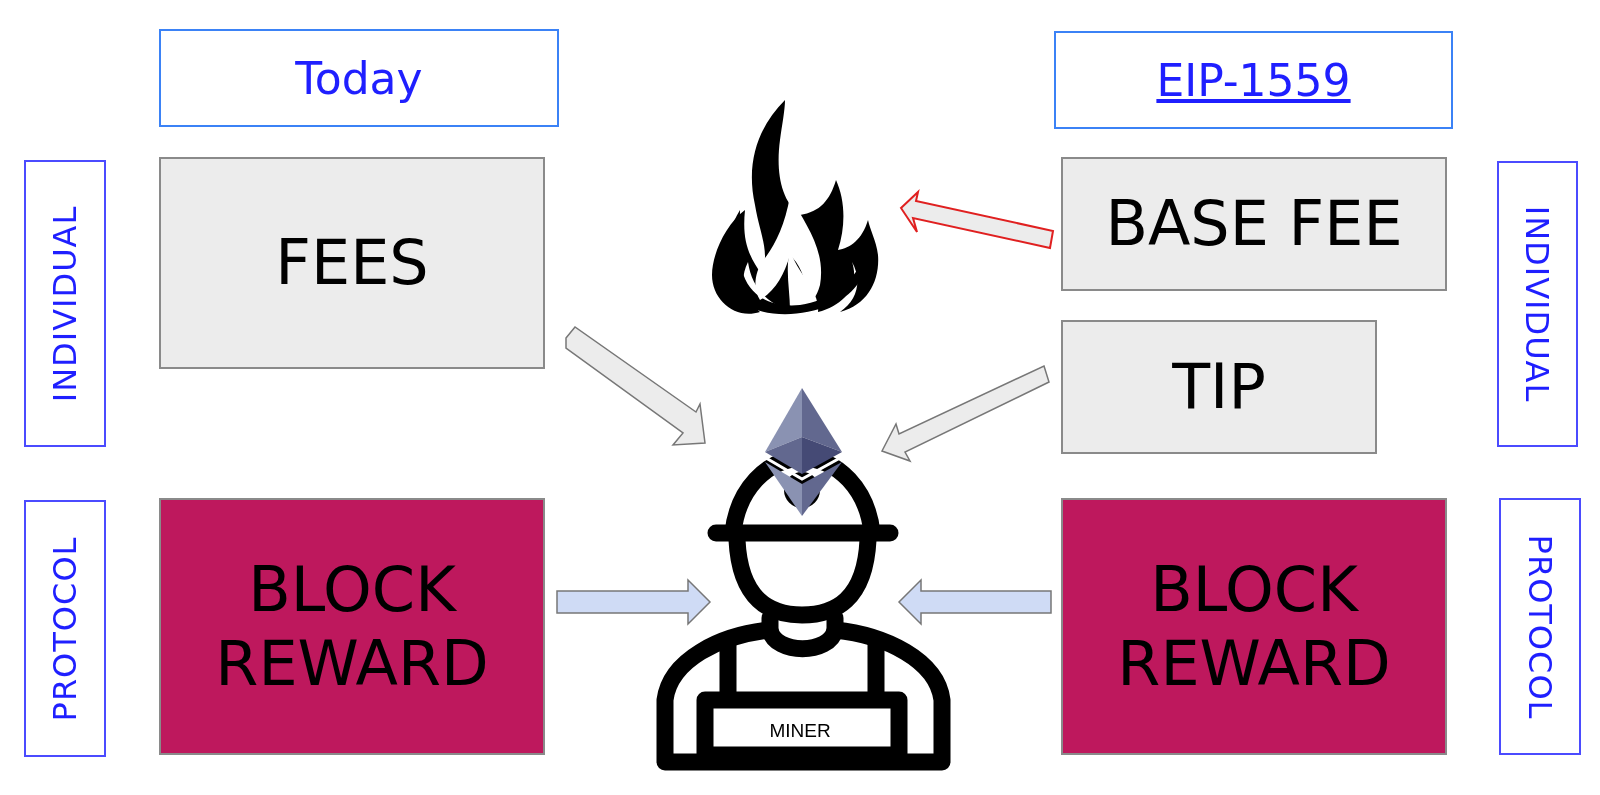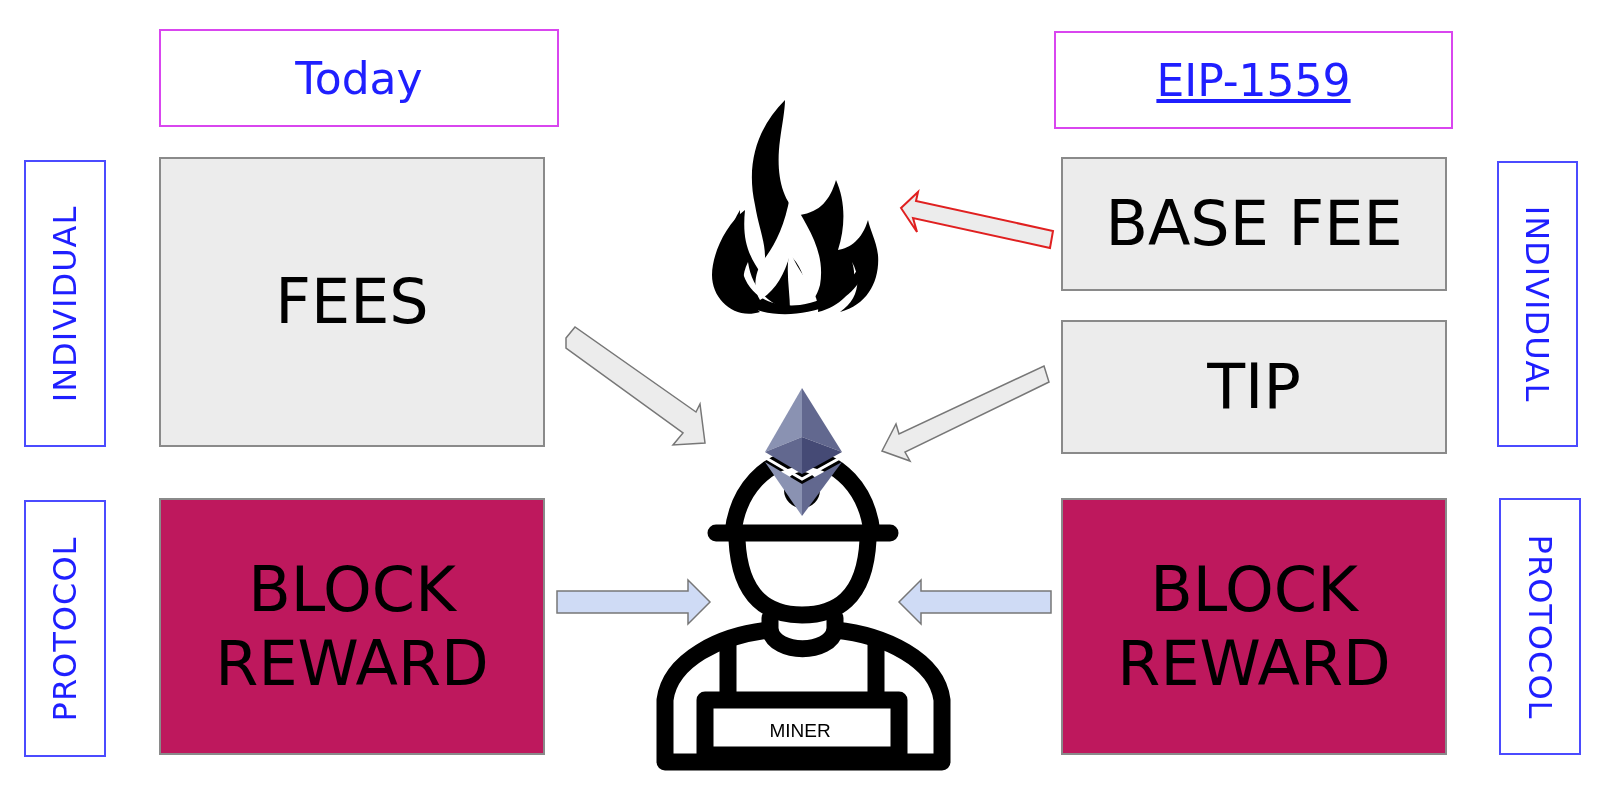--- a/index.html
+++ b/index.html
@@ -1,17 +1,17 @@
 <!DOCTYPE html>
 <html><head>
 <meta charset="utf-8">
 <style>
   html, body { margin:0; padding:0; background:#ffffff; }
   body { width:1600px; height:795px; position:relative; overflow:hidden; font-family:"DejaVu Sans", sans-serif; }
-  .hdr { position:absolute; border:2px solid #d946ef; box-sizing:border-box; background:#fff;
+  .hdr { position:absolute; border:2px solid #3b82f6; box-sizing:border-box; background:#fff;
          color:#1f1fff; display:flex; align-items:center; justify-content:center; font-size:44px; }
   .side { position:absolute; border:2px solid #4b4bff; box-sizing:border-box; background:#fff;
           color:#1f1fff; display:flex; align-items:center; justify-content:center; }
   .side span { font-size:32px; white-space:nowrap; letter-spacing:1px; }
   .side.left span { transform:rotate(-90deg); }
   .side.right span { transform:rotate(90deg); }
   .box { position:absolute; border:2px solid #8a8a8a; box-sizing:border-box;
          display:flex; align-items:center; justify-content:center; text-align:center; color:#000; }
   .box.gray { background:#ececec; }
   .box.blue { background:#be185d; }
@@ -30,34 +30,34 @@
 <div class="side left" style="left:24px;top:500px;width:82px;height:257px;">
   <span>PROTOCOL</span>
 </div>
 <div class="side right" style="left:1497px;top:161px;width:81px;height:286px;">
   <span>INDIVIDUAL</span>
 </div>
 <div class="side right" style="left:1499px;top:498px;width:82px;height:257px;">
   <span>PROTOCOL</span>
 </div>
 
-<div class="box gray" style="left:159px;top:157px;width:386px;height:290px;">
+<div class="box gray" style="left:159px;top:157px;width:386px;height:212px;">
   <div class="t">FEES</div>
 </div>
 <div class="box blue" style="left:159px;top:498px;width:386px;height:257px;">
   <div class="t">
     <div>BLOCK</div>
     <div>REWARD</div>
   </div>
 </div>
 
 <div class="box gray" style="left:1061px;top:157px;width:386px;height:134px;">
   <div class="t">BASE FEE</div>
 </div>
-<div class="box gray" style="left:1061px;top:320px;width:386px;height:134px;">
+<div class="box gray" style="left:1061px;top:320px;width:316px;height:134px;">
   <div class="t">TIP</div>
 </div>
 <div class="box blue" style="left:1061px;top:498px;width:386px;height:257px;">
   <div class="t">
     <div>BLOCK</div>
     <div>REWARD</div>
   </div>
 </div>
 
 <svg class="art" width="1600" height="795" viewBox="0 0 1600 795">

